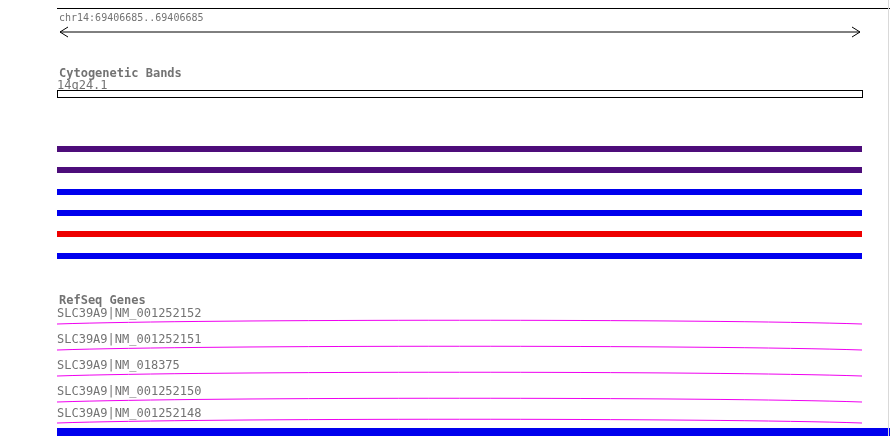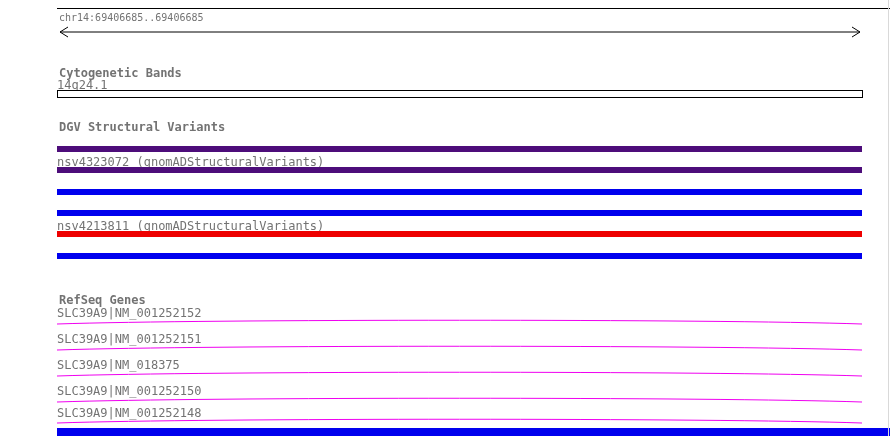--- a/index.html
+++ b/index.html
@@ -35,32 +35,29 @@
   <svg class="ruler" width="806" height="12" viewBox="0 0 806 12">
     <line x1="3" y1="6" x2="803" y2="6" stroke="#000" stroke-width="1"></line>
     <polyline points="11,1 3,6 11,11" fill="none" stroke="#000" stroke-width="1"></polyline>
     <polyline points="795,1 803,6 795,11" fill="none" stroke="#000" stroke-width="1"></polyline>
   </svg>
 
   <div class="h" style="top:67px">Cytogenetic Bands</div>
   <div class="lbl" style="top:79px">14q24.1</div>
   <div class="band-rect"></div>
 
-  <div class="h" style="top:121px">DGV Structural Variants</div>
 
   <div class="bar" style="top: 146px; background: rgb(77, 13, 122);"></div>
 
-  <div class="lbl" style="top:156px">nsv4323072 (gnomADStructuralVariants)</div>
   <div class="bar" style="top: 167px; background: rgb(77, 13, 122);"></div>
 
   <div class="bar" style="top: 189px; background: rgb(0, 0, 238);"></div>
 
   <div class="bar" style="top: 210px; background: rgb(0, 0, 238);"></div>
 
-  <div class="lbl" style="top:220px">nsv4213811 (gnomADStructuralVariants)</div>
   <div class="bar" style="top: 231px; background: rgb(238, 0, 0);"></div>
 
   <div class="bar" style="top: 253px; background: rgb(0, 0, 238);"></div>
 
   <div class="h" style="top:294px">RefSeq Genes</div>
 
   <div class="lbl" style="top:307px">SLC39A9|NM_001252152</div>
   <svg class="gene-line" style="top: 316px; color: rgb(240, 0, 240);" width="805" height="10" viewBox="0 0 805 10">
     <path d="M0,8 C150,3 655,3 805,8" fill="none" stroke="currentColor" stroke-width="1"></path>
   </svg>

